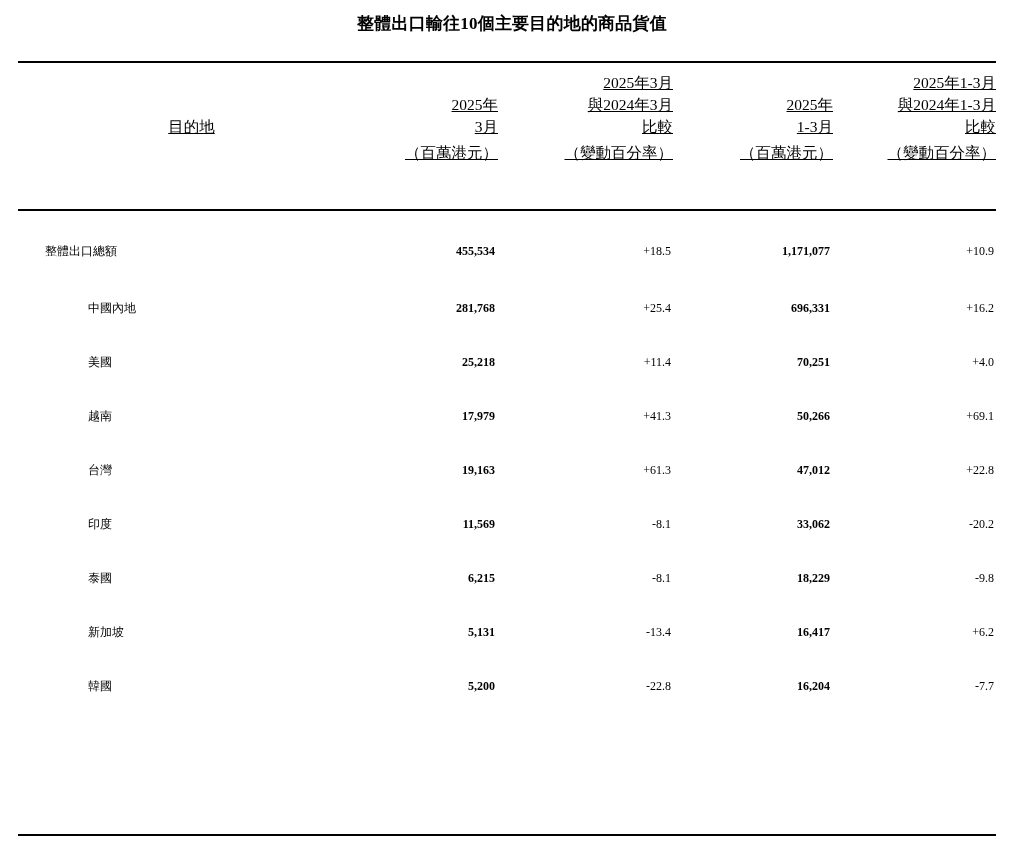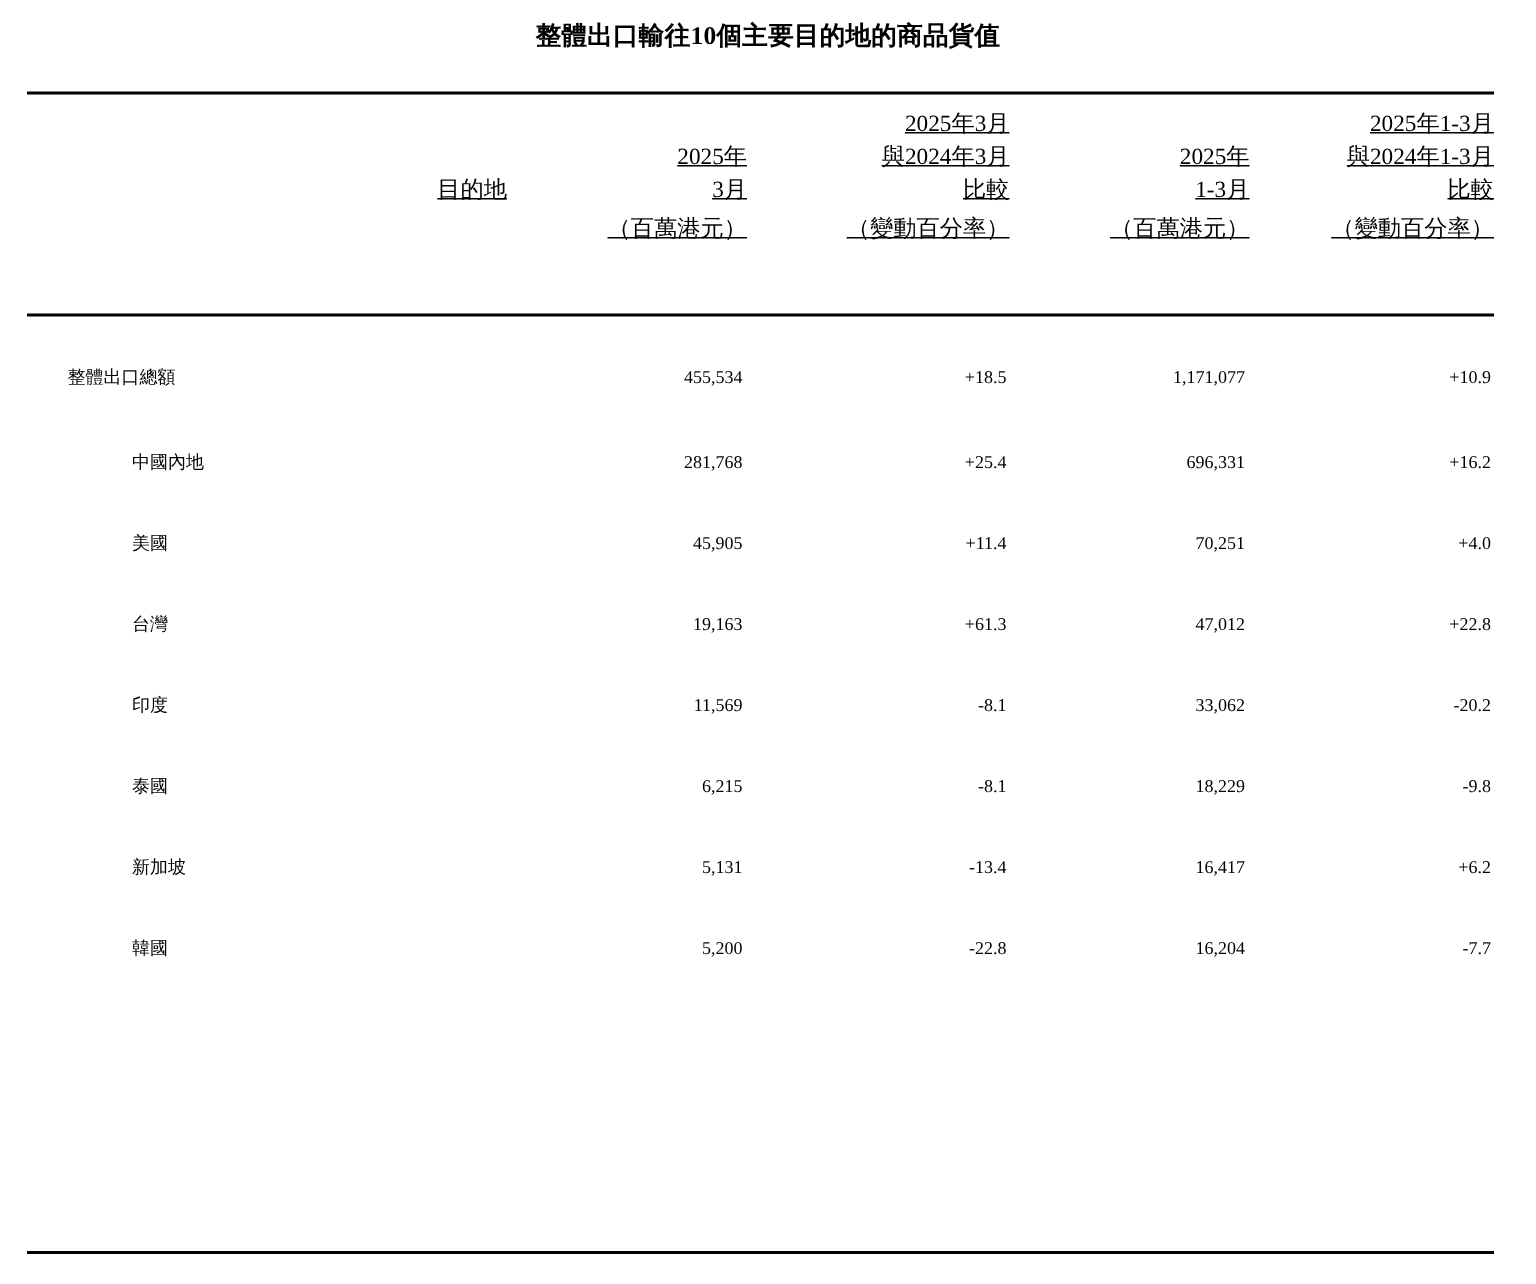--- a/index.html
+++ b/index.html
@@ -67,21 +67,21 @@
   thead th {
     font-weight: normal;
     font-size: 15.5px;
     line-height: 22px;
     vertical-align: bottom;
     padding: 0;
     text-align: right;
     white-space: nowrap;
   }
   thead th.dest-head {
-    text-align: right;
+    text-align: center;
     padding-left: 27px;
   }
   thead th .hl { display: block; }
   thead th .unit {
     display: block;
     margin-top: 4px;
   }
   thead th.dest-head .unit {
     visibility: hidden;
   }
@@ -107,21 +107,21 @@
     padding-left: 27px;
   }
   tbody td.dest.indent {
     padding-left: 70px;
   }
   tbody td.num,
   tbody td.pct {
     text-align: right;
     padding-right: 0;
   }
-  tbody td.num  { padding-right: 3px; }
+  tbody td.num  { padding-right: 3px; font-weight: bold; }
   tbody td.pct  { padding-right: 2px; }
 
   tbody tr.total-row td { height: 56px; }
   tbody tr:first-child td { padding-top: 26px; height: 60px; }
 </style>
 </head>
 <body>
 
 <div class="page">
 
@@ -182,24 +182,31 @@
         </tr>
         <tr>
           <td class="dest indent">中國內地</td>
           <td class="num">281,768</td>
           <td class="pct">+25.4</td>
           <td class="num">696,331</td>
           <td class="pct">+16.2</td>
         </tr>
         <tr>
           <td class="dest indent">美國</td>
-          <td class="num">45,905</td>
+          <td class="num">25,218</td>
           <td class="pct">+11.4</td>
           <td class="num">70,251</td>
           <td class="pct">+4.0</td>
+        </tr>
+        <tr>
+          <td class="dest indent">越南</td>
+          <td class="num">17,979</td>
+          <td class="pct">+41.3</td>
+          <td class="num">50,266</td>
+          <td class="pct">+69.1</td>
         </tr>
         <tr>
           <td class="dest indent">台灣</td>
           <td class="num">19,163</td>
           <td class="pct">+61.3</td>
           <td class="num">47,012</td>
           <td class="pct">+22.8</td>
         </tr>
         <tr>
           <td class="dest indent">印度</td>

